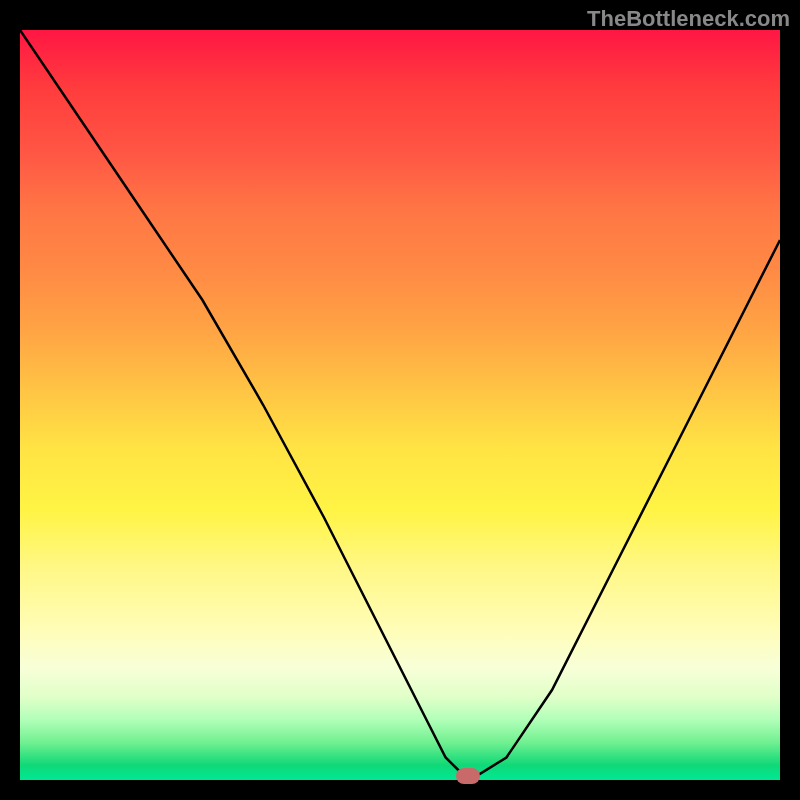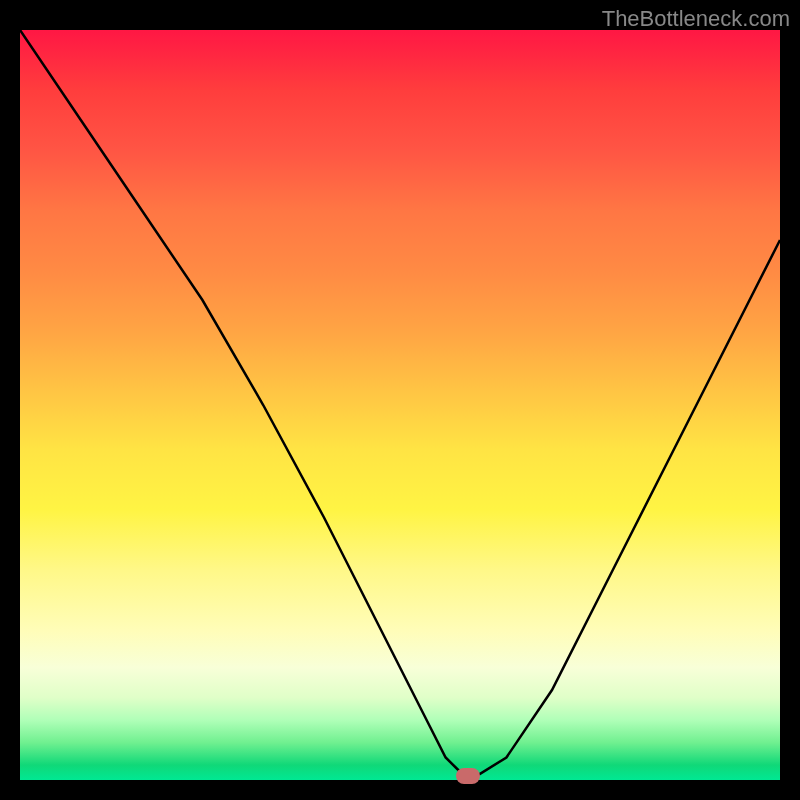--- a/index.html
+++ b/index.html
@@ -9,21 +9,21 @@
     background: #000;
     position: relative;
     font-family: Arial, sans-serif;
   }
   .watermark {
     position: absolute;
     top: 6px;
     right: 10px;
     color: #888;
     font-size: 22px;
-    font-weight: 400;
+    font-weight: 700;
     z-index: 10;
   }
   .plot-area {
     position: absolute;
     left: 20px;
     top: 30px;
     width: 760px;
     height: 750px;
     background: linear-gradient(to bottom,
       #ff1744 0%,

